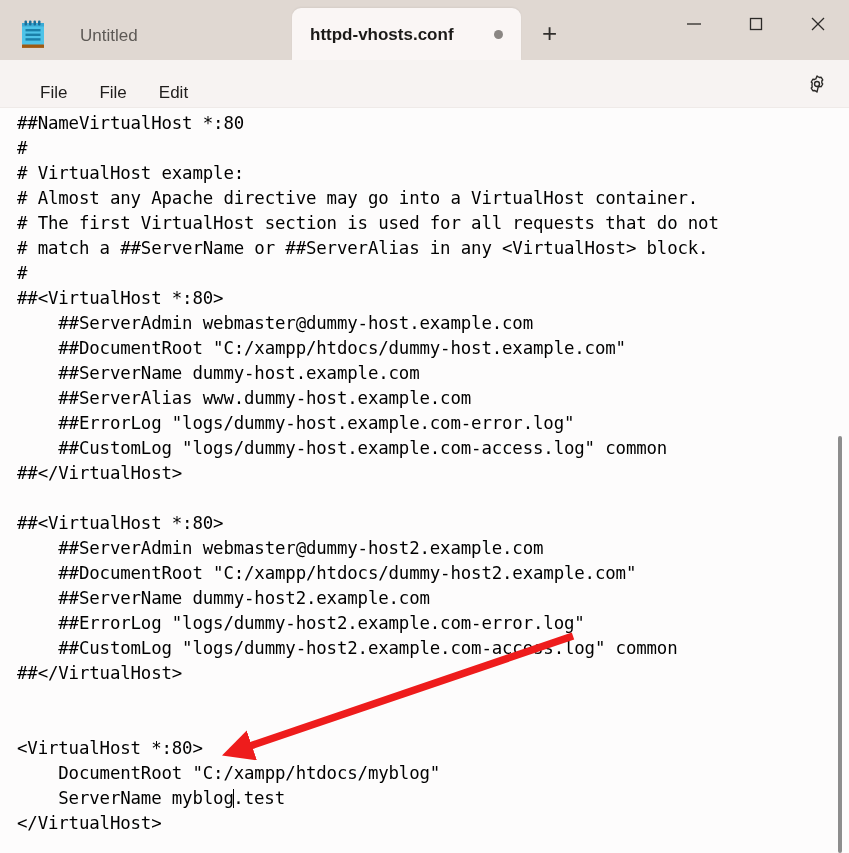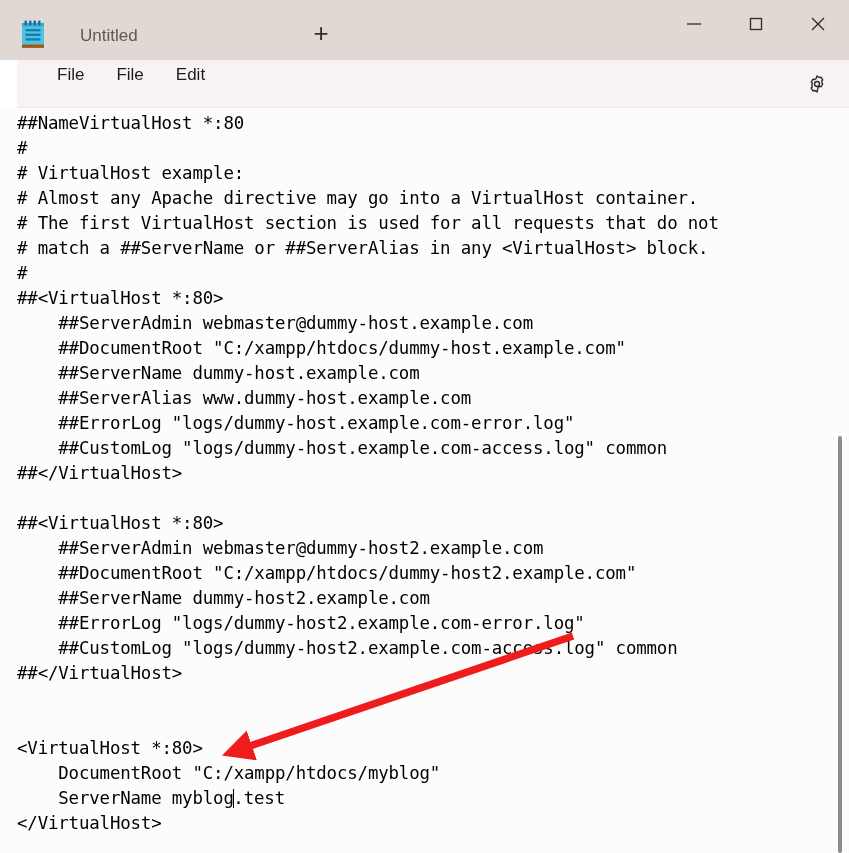--- a/index.html
+++ b/index.html
@@ -113,24 +113,23 @@
     color: #2c2a28;
   }
   .win-btn svg { display: block; }
 
   
   .menubar {
     position: relative;
     height: 48px;
     background: #f7f3f2;
     display: flex;
-    align-items: flex-start;
+    align-items: flex-end;
     padding-left: 24px;
     border-bottom: 1px solid #efeae8;
-    margin-left: 17px;
   }
   .menu-item {
     font-size: 17px;
     color: #1f1d1c;
     padding: 6px 16px;
     border-radius: 5px;
     line-height: 1;
   }
   .gear-btn {
     position: absolute;
@@ -224,20 +223,24 @@
         <rect x="6" y="28.5" width="22" height="3.4" fill="#a05a12"></rect>
       </svg>
     </span>
 
     <div class="tabs-strip">
 
       <div class="tab inactive">
         <span class="tab-label">Untitled</span>
       </div>
 
+      <div class="tab active">
+        <span class="tab-label">httpd-vhosts.conf</span>
+        <span class="tab-dot"></span>
+      </div>
 
       <div class="new-tab">+</div>
     </div>
 
     <div class="win-controls">
       <div class="win-btn">
         <svg width="22" height="22" viewBox="0 0 22 22">
             <line x1="4" y1="11" x2="18" y2="11" stroke="currentColor" stroke-width="1.3"></line>
           </svg>
       </div>

